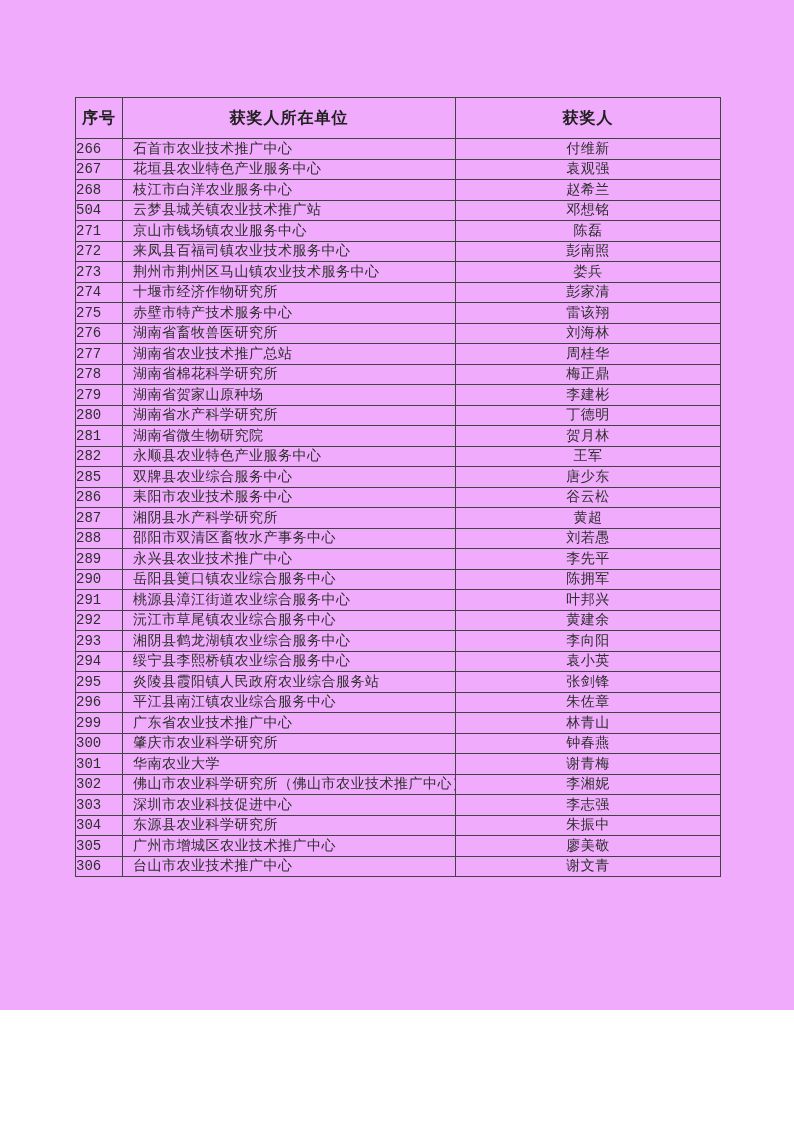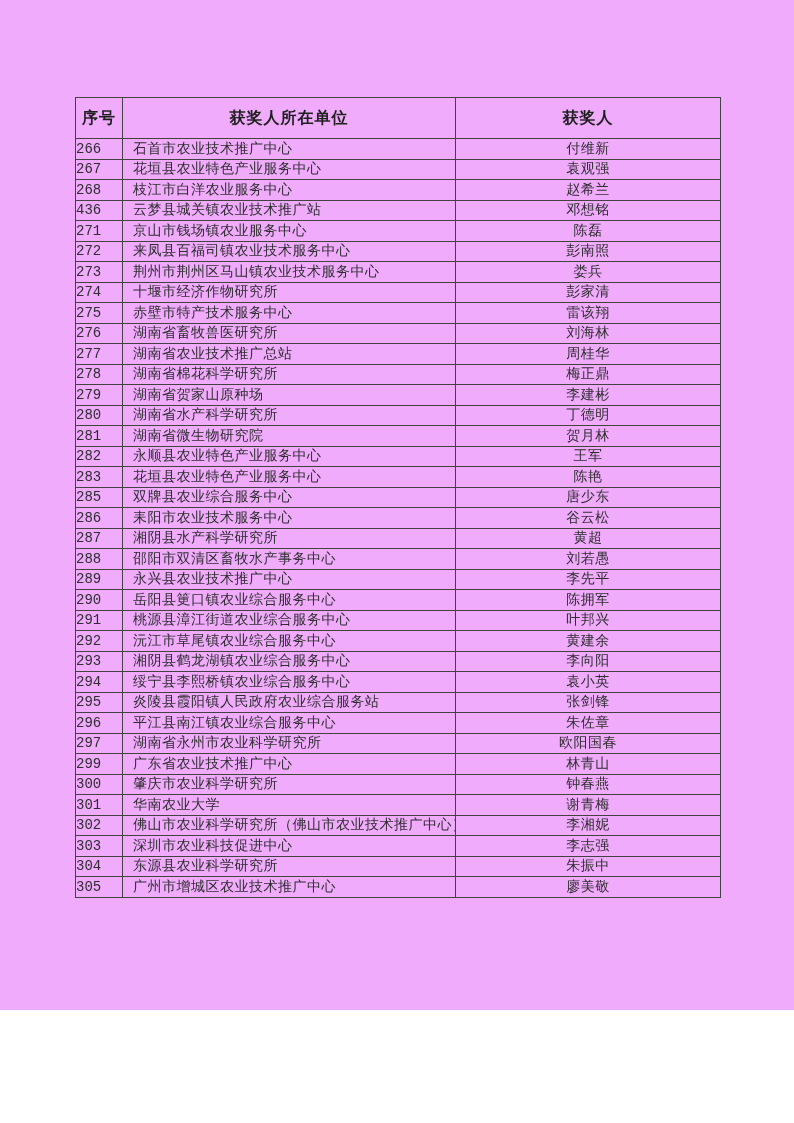--- a/index.html
+++ b/index.html
@@ -79,21 +79,21 @@
           <td class="cell-no">267</td>
           <td class="cell-org">花垣县农业特色产业服务中心</td>
           <td class="cell-name">袁观强</td>
         </tr>
         <tr>
           <td class="cell-no">268</td>
           <td class="cell-org">枝江市白洋农业服务中心</td>
           <td class="cell-name">赵希兰</td>
         </tr>
         <tr>
-          <td class="cell-no">436</td>
+          <td class="cell-no">504</td>
           <td class="cell-org">云梦县城关镇农业技术推广站</td>
           <td class="cell-name">邓想铭</td>
         </tr>
         <tr>
           <td class="cell-no">271</td>
           <td class="cell-org">京山市钱场镇农业服务中心</td>
           <td class="cell-name">陈磊</td>
         </tr>
         <tr>
           <td class="cell-no">272</td>
@@ -144,25 +144,20 @@
           <td class="cell-no">281</td>
           <td class="cell-org">湖南省微生物研究院</td>
           <td class="cell-name">贺月林</td>
         </tr>
         <tr>
           <td class="cell-no">282</td>
           <td class="cell-org">永顺县农业特色产业服务中心</td>
           <td class="cell-name">王军</td>
         </tr>
         <tr>
-          <td class="cell-no">283</td>
-          <td class="cell-org">花垣县农业特色产业服务中心</td>
-          <td class="cell-name">陈艳</td>
-        </tr>
-        <tr>
           <td class="cell-no">285</td>
           <td class="cell-org">双牌县农业综合服务中心</td>
           <td class="cell-name">唐少东</td>
         </tr>
         <tr>
           <td class="cell-no">286</td>
           <td class="cell-org">耒阳市农业技术服务中心</td>
           <td class="cell-name">谷云松</td>
         </tr>
         <tr>
@@ -209,25 +204,20 @@
           <td class="cell-no">295</td>
           <td class="cell-org">炎陵县霞阳镇人民政府农业综合服务站</td>
           <td class="cell-name">张剑锋</td>
         </tr>
         <tr>
           <td class="cell-no">296</td>
           <td class="cell-org">平江县南江镇农业综合服务中心</td>
           <td class="cell-name">朱佐章</td>
         </tr>
         <tr>
-          <td class="cell-no">297</td>
-          <td class="cell-org">湖南省永州市农业科学研究所</td>
-          <td class="cell-name">欧阳国春</td>
-        </tr>
-        <tr>
           <td class="cell-no">299</td>
           <td class="cell-org">广东省农业技术推广中心</td>
           <td class="cell-name">林青山</td>
         </tr>
         <tr>
           <td class="cell-no">300</td>
           <td class="cell-org">肇庆市农业科学研究所</td>
           <td class="cell-name">钟春燕</td>
         </tr>
         <tr>
@@ -247,16 +237,21 @@
         </tr>
         <tr>
           <td class="cell-no">304</td>
           <td class="cell-org">东源县农业科学研究所</td>
           <td class="cell-name">朱振中</td>
         </tr>
         <tr>
           <td class="cell-no">305</td>
           <td class="cell-org">广州市增城区农业技术推广中心</td>
           <td class="cell-name">廖美敬</td>
+        </tr>
+        <tr>
+          <td class="cell-no">306</td>
+          <td class="cell-org">台山市农业技术推广中心</td>
+          <td class="cell-name">谢文青</td>
         </tr>
       </tbody>
   </table>
 </div>
 
 </body></html>

